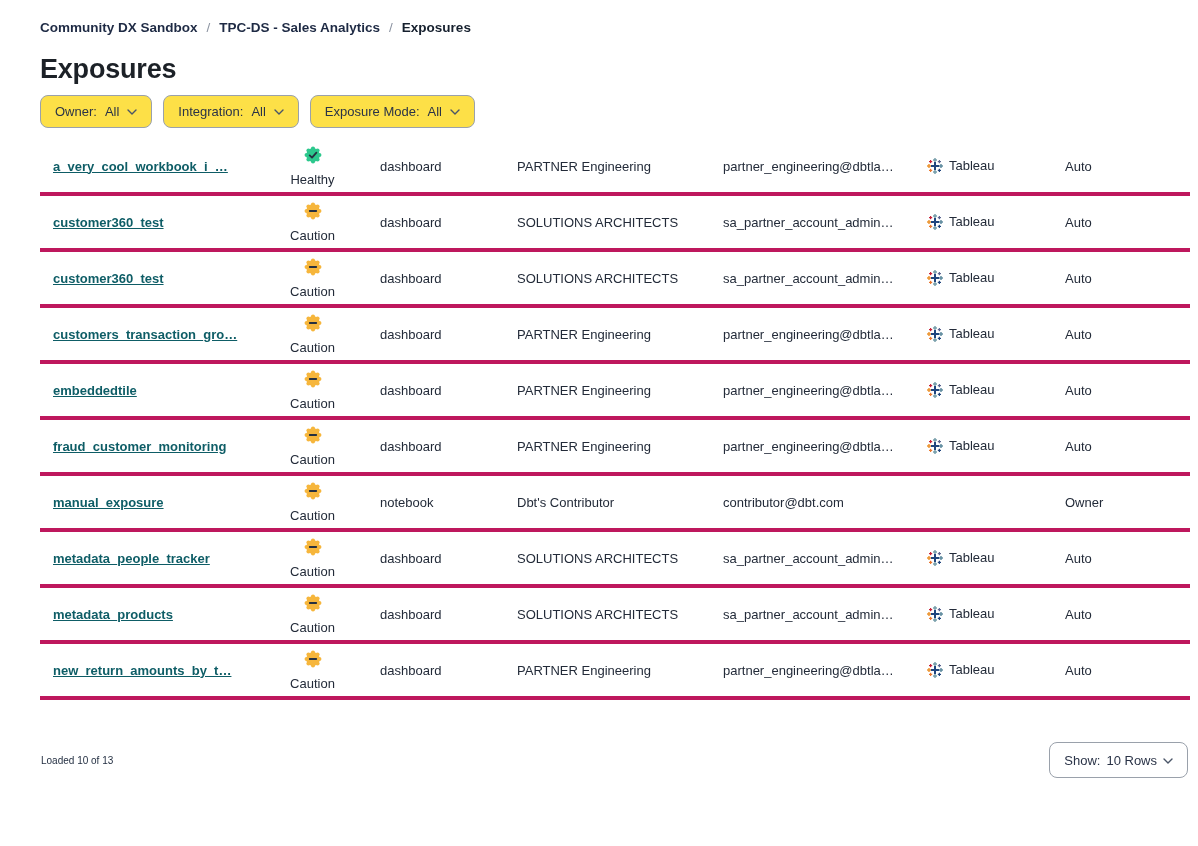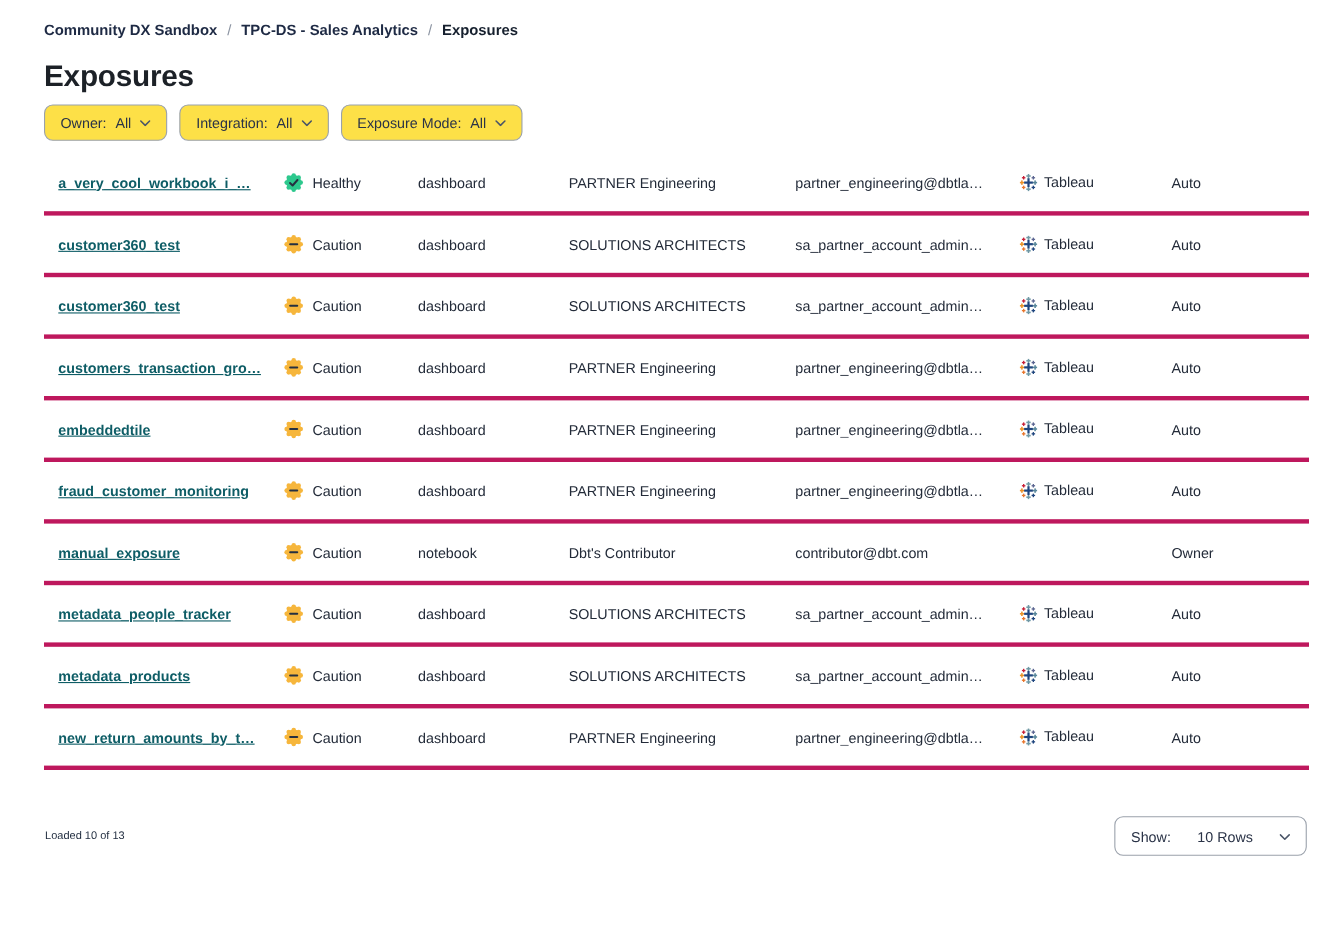--- a/index.html
+++ b/index.html
@@ -41,21 +41,21 @@
   }
   .th{padding-left:13px;font-size:12px;font-weight:700;color:#646e7c;white-space:nowrap;overflow:hidden;}
   .tr{
     display:grid;grid-template-columns:205px 122px 137px 206px 204px 138px 138px;
     height:52px;align-items:center;border-bottom:4px solid #be185d;
   }
   .td{padding-left:13px;font-size:13px;color:#232b39;white-space:nowrap;overflow:hidden;display:flex;align-items:center;}
   .name-link{
     color:var(--link-teal,#0e5d66);font-weight:700;text-decoration:underline;cursor:pointer;
   }
-  .td-health{gap:8px;}
+  .td-health{gap:8px;flex-direction:column;}
   .badge{width:18px;height:18px;display:inline-flex;flex:0 0 18px;}
   .badge svg{display:block;}
   .badge .seal{fill:#ccc;}
   .badge.healthy .seal{fill:var(--healthy-green,#2dc88d);}
   .badge.caution .seal{fill:var(--caution-amber,#f6b63c);}
   .badge .glyph{fill:none;stroke:var(--badge-glyph-navy,#253040);stroke-width:2;stroke-linecap:round;stroke-linejoin:round;}
   .badge.healthy .glyph-minus{display:none;}
   .badge.caution .glyph-check{display:none;}
   .integration-wrap{display:inline-flex;gap:6px;}
   .tableau-svg{display:block;}
@@ -64,21 +64,21 @@
   .loadmore-row{height:51px;display:flex;align-items:center;border-bottom:1px solid #e3e6e9;}
   .lm-line{height:1px;background:#ececee;flex:1;}
   .lm-line.left{margin-left:25px;margin-right:22px;}
   .lm-line.right{margin-left:22px;margin-right:90px;}
   .loadmore-link{font-size:13px;color:var(--link-teal,#0e5d66);text-decoration:none;cursor:pointer;}
 
   
   .footer{margin-top:42px;display:flex;align-items:center;justify-content:space-between;height:36px;padding-right:2px;}
   .loaded-text{font-size:10px;color:#1e2a3d;padding-left:1px;}
   .show-btn{
-    display:flex;align-items:center;gap:24px;height:36px;padding:0 14px;
+    display:flex;align-items:center;gap:6px;height:36px;padding:0 14px;
     background:#fff;border:1px solid #9aa1ab;border-radius:8px;
     font-family:inherit;font-size:13px;color:#2a3347;cursor:pointer;
   }
 </style>
 </head>
 <body>
 
 <div class="page">
 
   <nav class="breadcrumb">

